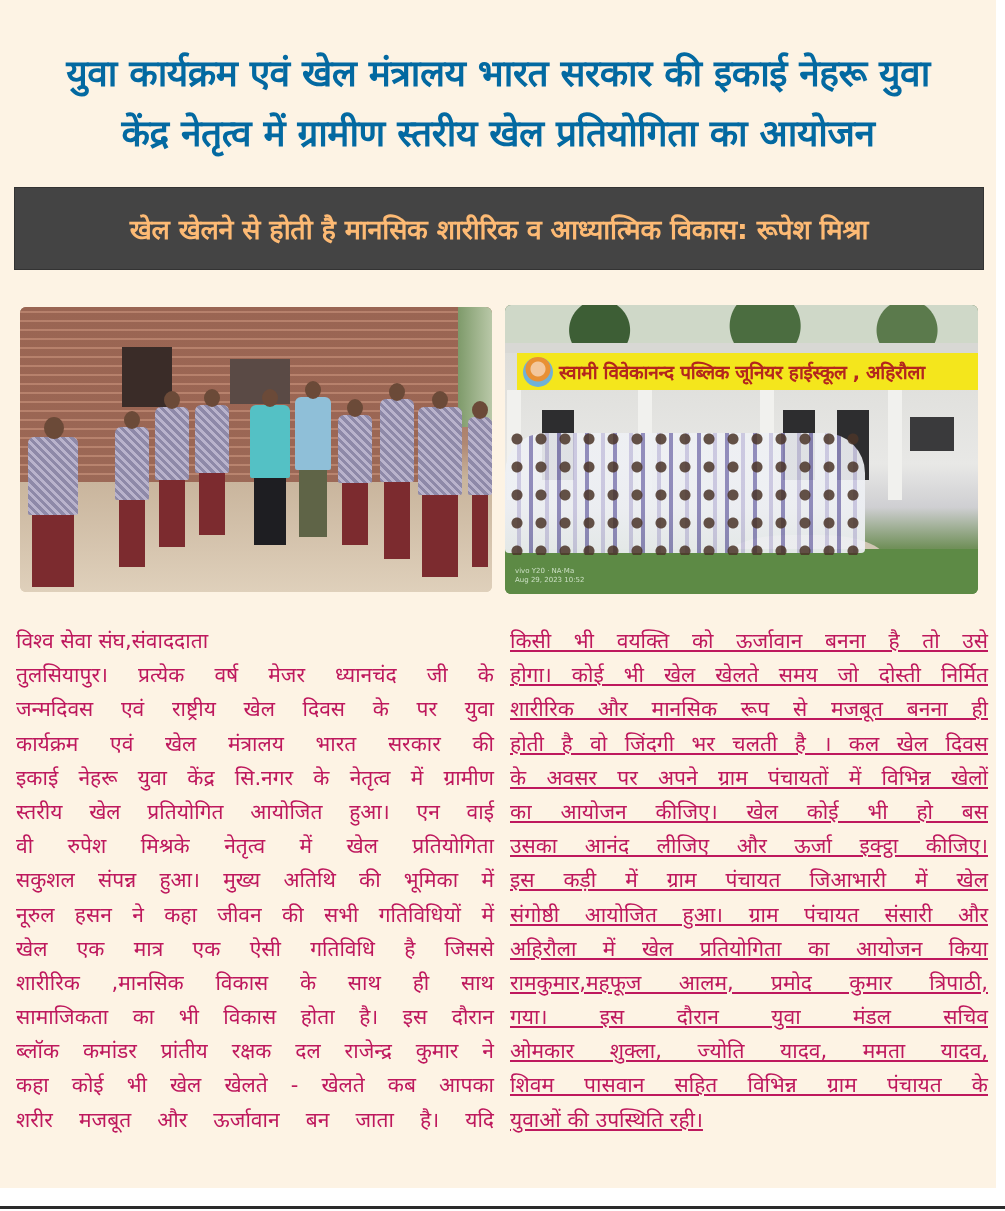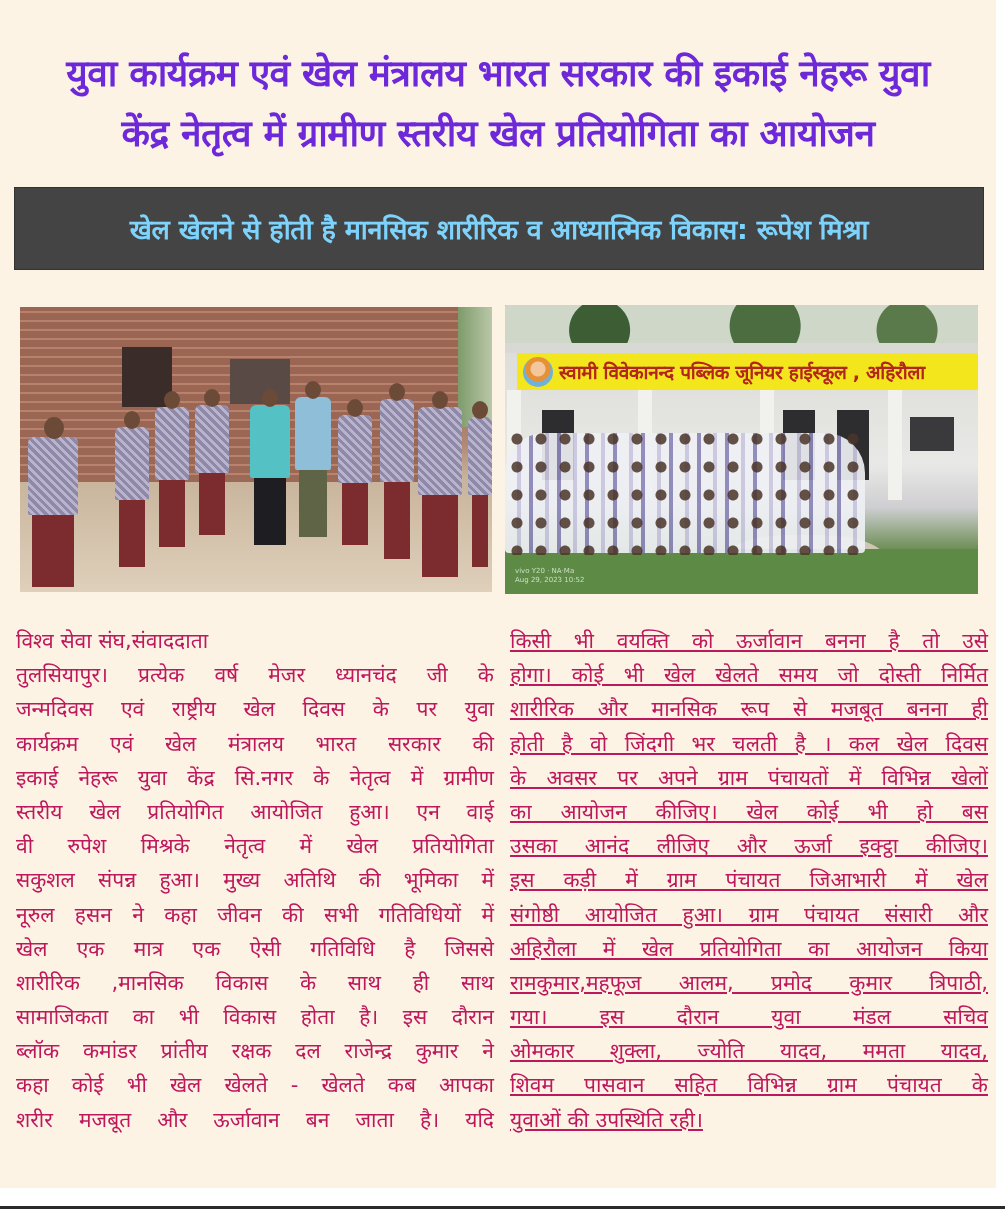--- a/index.html
+++ b/index.html
@@ -8,33 +8,33 @@
     background: #ffffff;
     font-family: "DejaVu Sans", "Liberation Sans", sans-serif;
     color: #1a1a1a;
   }
   .page {
     position: absolute; left: 0; top: 0; width: 996px; height: 1188px;
     background: #fdf3e4;
   }
   .headline {
     position: absolute; left: 0; top: 44px; width: 996px;
-    text-align: center; font-weight: bold; color: #6d28d9;
+    text-align: center; font-weight: bold; color: #0369a1;
     font-size: 37px; line-height: 60px; letter-spacing: -0.5px;
   }
   .subhead-box {
     position: absolute; left: 14px; top: 187px; width: 968px; height: 81px;
     background: #444444; border: 1px solid #333;
     display: flex; align-items: center; justify-content: center;
   }
   .subhead-box span {
-    color: #7dd3fc; font-weight: bold; font-size: 27px; letter-spacing: -0.3px;
+    color: #fdba74; font-weight: bold; font-size: 27px; letter-spacing: -0.3px;
   }
   .photo {
-    position: absolute; overflow: hidden; border-radius: 1px;
+    position: absolute; overflow: hidden; border-radius: 6px;
   }
   .photo-left {
     left: 20px; top: 307px; width: 472px; height: 285px;
     background: linear-gradient(180deg, #9a6a55 0%, #a8735c 30%, #b08874 48%, #c8b49c 60%, #d9c9b0 100%);
   }
   .photo-right {
     left: 505px; top: 305px; width: 473px; height: 289px;
     background: linear-gradient(180deg, #4f6f44 0%, #5e7d53 12%, #dcdcd8 14%, #e8e8e6 55%, #cfcfd2 70%, #71905a 84%, #5f8a48 100%);
   }
   

